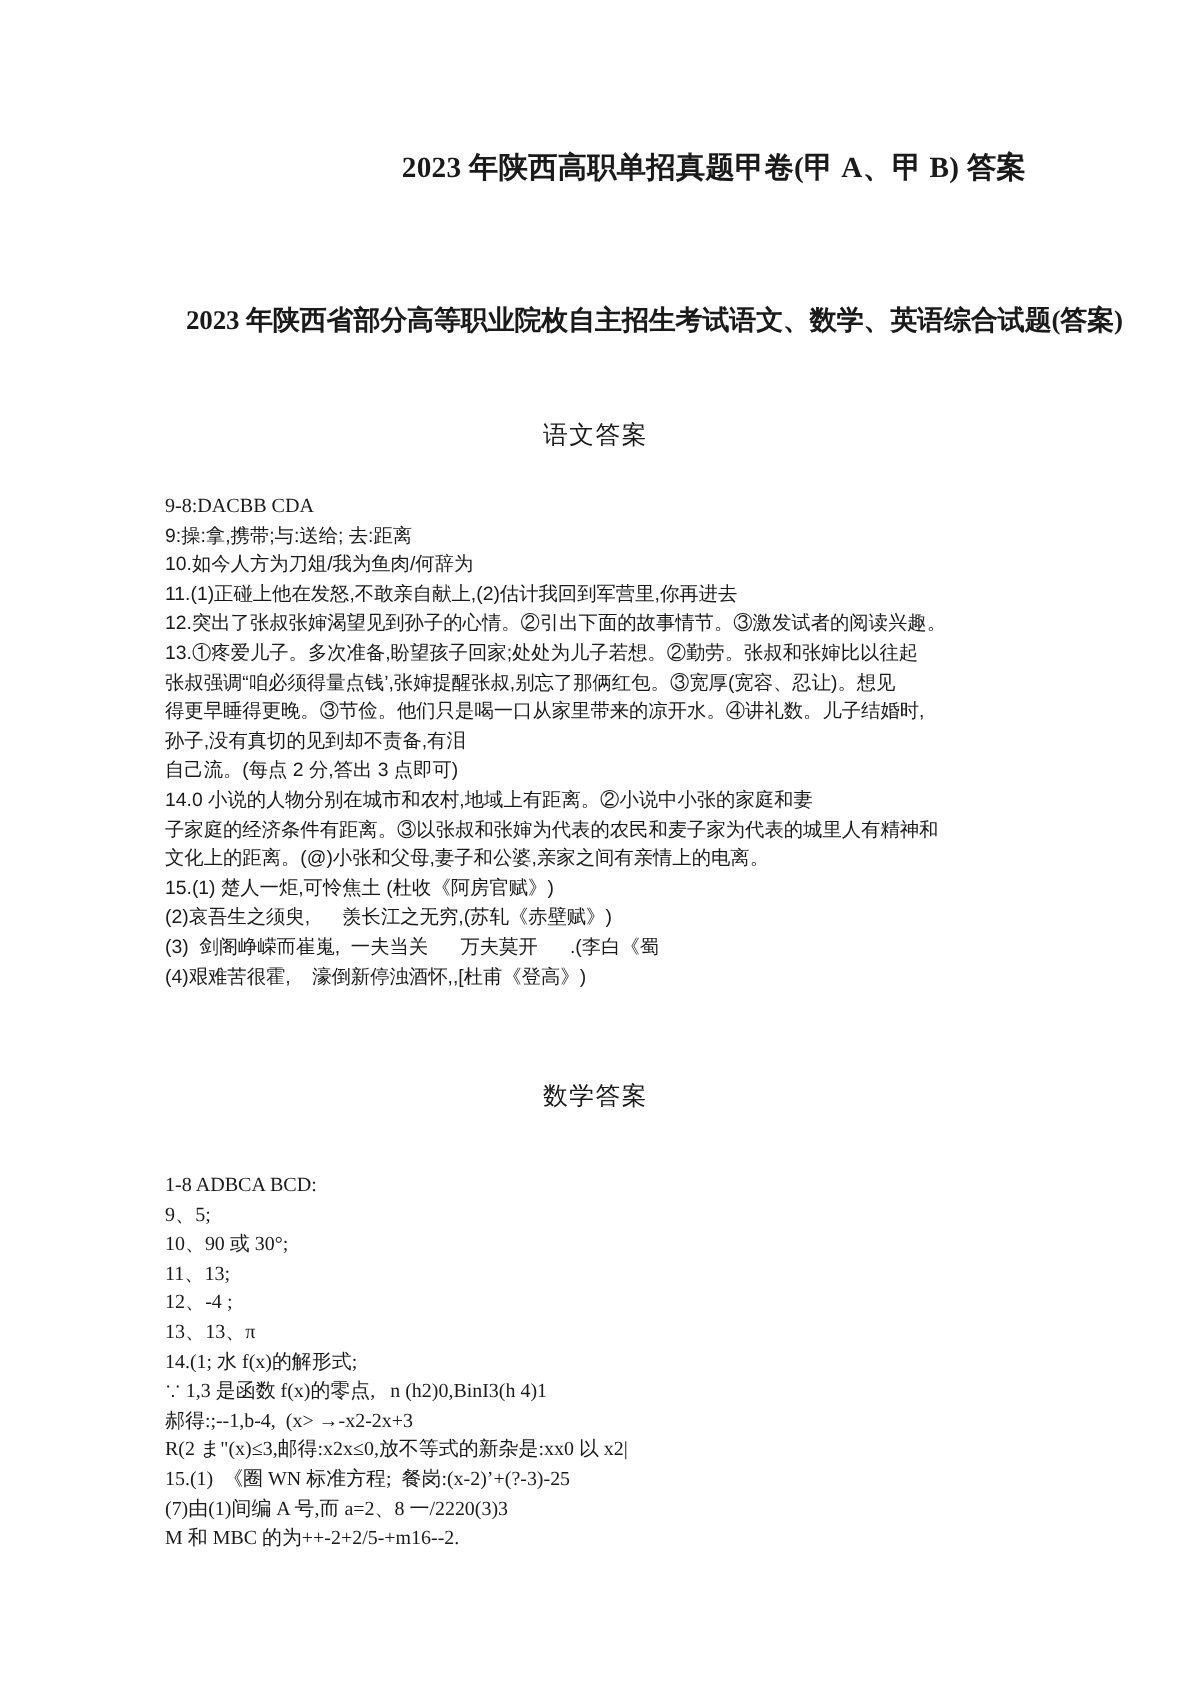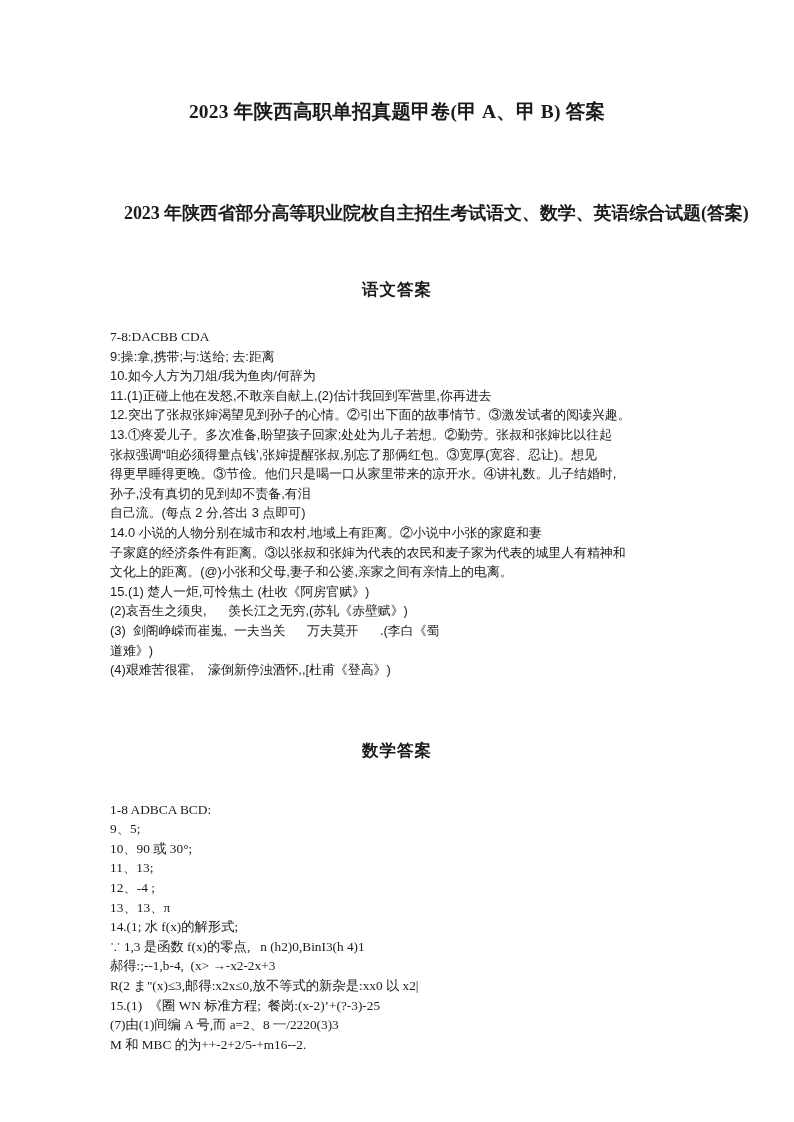--- a/index.html
+++ b/index.html
@@ -25,41 +25,41 @@
     position: absolute;
     left: 110px;
     top: 0;
     width: 574px;
   }
 
   
   .doc-title {
     margin: 0;
     padding-top: 98px;
-    text-align: center;
+    text-align: right;
     font-size: 19.5px;
     font-weight: bold;
     letter-spacing: 0.2px;
     font-family: "Liberation Serif", "DejaVu Serif", serif;
     white-space: nowrap;
   }
   .doc-subtitle {
     margin: 14px;
     padding-top: 62px;
     text-align: center;
     font-size: 18px;
     font-weight: bold;
     letter-spacing: -0.1px;
     white-space: nowrap;
   }
   .section-title {
     margin: 0;
     text-align: center;
     font-size: 16.5px;
-    font-weight: bold;
+    font-weight: normal;
     letter-spacing: 1px;
     font-family: "Liberation Sans", "DejaVu Sans", sans-serif;
   }
   .section-title.chinese-sec { padding-top: 40px; }
   .section-title.math-sec { padding-top: 60px; }
 
   
   .lines {
     margin: 0;
     padding: 0;
@@ -95,37 +95,36 @@
 <div class="page">
   <div class="content">
 
     <h1 class="doc-title">2023 年陕西高职单招真题甲卷(甲 A、甲  B)  答案</h1>
 
     <h2 class="doc-subtitle">2023 年陕西省部分高等职业院枚自主招生考试语文、数学、英语综合试题(答案)</h2>
 
     <h3 class="section-title chinese-sec">语文答案</h3>
 
     <div class="lines chinese-body">
-      <div class="line latin">7-8:DACBB CDA</div>
+      <div class="line latin">9-8:DACBB CDA</div>
       <div class="line cjk">9:操:拿,携带;与:送给; 去:距离</div>
       <div class="line cjk">10.如今人方为刀俎/我为鱼肉/何辞为</div>
       <div class="line cjk">11.(1)正碰上他在发怒,不敢亲自献上,(2)估计我回到军营里,你再进去</div>
       <div class="line cjk">12.突出了张叔张婶渴望见到孙子的心情。②引出下面的故事情节。③激发试者的阅读兴趣。</div>
       <div class="line cjk">13.①疼爱儿子。多次准备,盼望孩子回家;处处为儿子若想。②勤劳。张叔和张婶比以往起</div>
       <div class="line cjk">张叔强调“咱必须得量点钱’,张婶提醒张叔,别忘了那俩红包。③宽厚(宽容、忍让)。想见</div>
       <div class="line cjk">得更早睡得更晚。③节俭。他们只是喝一口从家里带来的凉开水。④讲礼数。儿子结婚时,</div>
       <div class="line cjk">孙子,没有真切的见到却不责备,有泪</div>
       <div class="line cjk">自己流。(每点 2 分,答出 3 点即可)</div>
       <div class="line cjk">14.0 小说的人物分别在城市和农村,地域上有距离。②小说中小张的家庭和妻</div>
       <div class="line cjk">子家庭的经济条件有距离。③以张叔和张婶为代表的农民和麦子家为代表的城里人有精神和</div>
       <div class="line cjk">文化上的距离。(@)小张和父母,妻子和公婆,亲家之间有亲情上的电离。</div>
       <div class="line cjk">15.(1) 楚人一炬,可怜焦土 (杜收《阿房官赋》)</div>
       <div class="line cjk">(2)哀吾生之须臾,      羡长江之无穷,(苏轧《赤壁赋》)</div>
       <div class="line cjk">(3)  剑阁峥嵘而崔嵬,  一夫当关      万夫莫开      .(李白《蜀</div>
-      <div class="line cjk">道难》)</div>
       <div class="line cjk">(4)艰难苦很霍,    濠倒新停浊酒怀,,[杜甫《登高》)</div>
     </div>
 
     <h3 class="section-title math-sec">数学答案</h3>
 
     <div class="lines math-body">
       <div class="line latin">1-8 ADBCA BCD:</div>
       <div class="line latin">9、5;</div>
       <div class="line mixed">10、90 或 30°;</div>
       <div class="line latin">11、13;</div>

